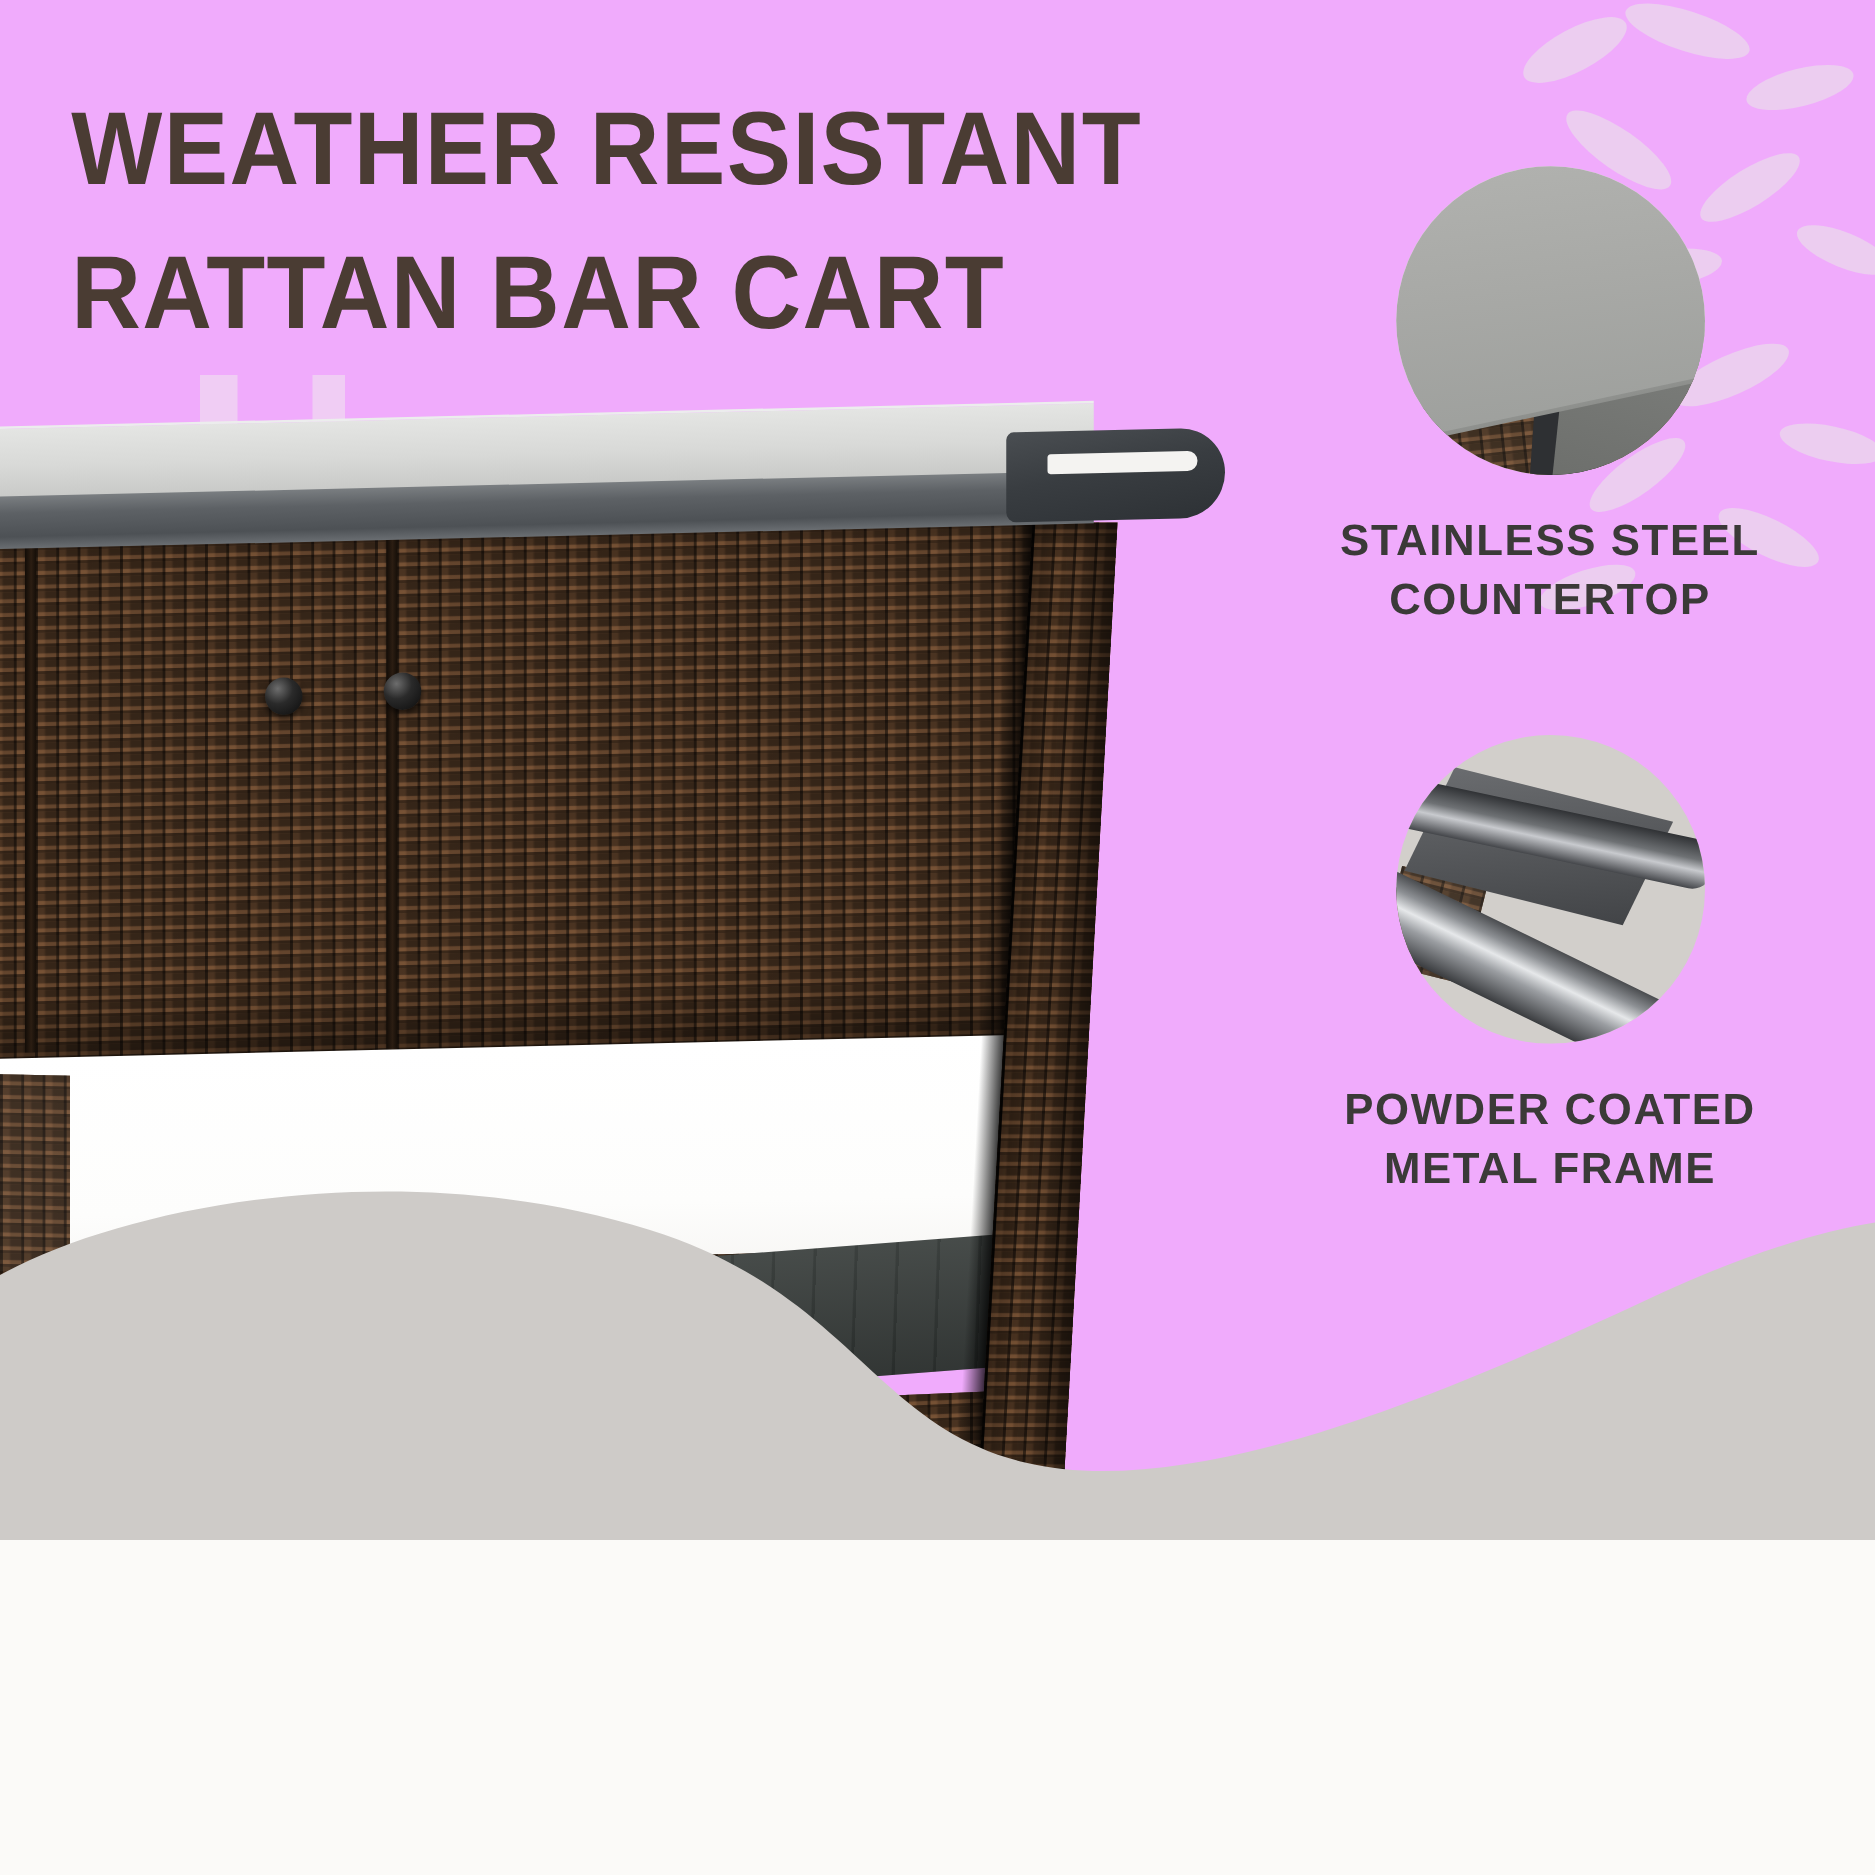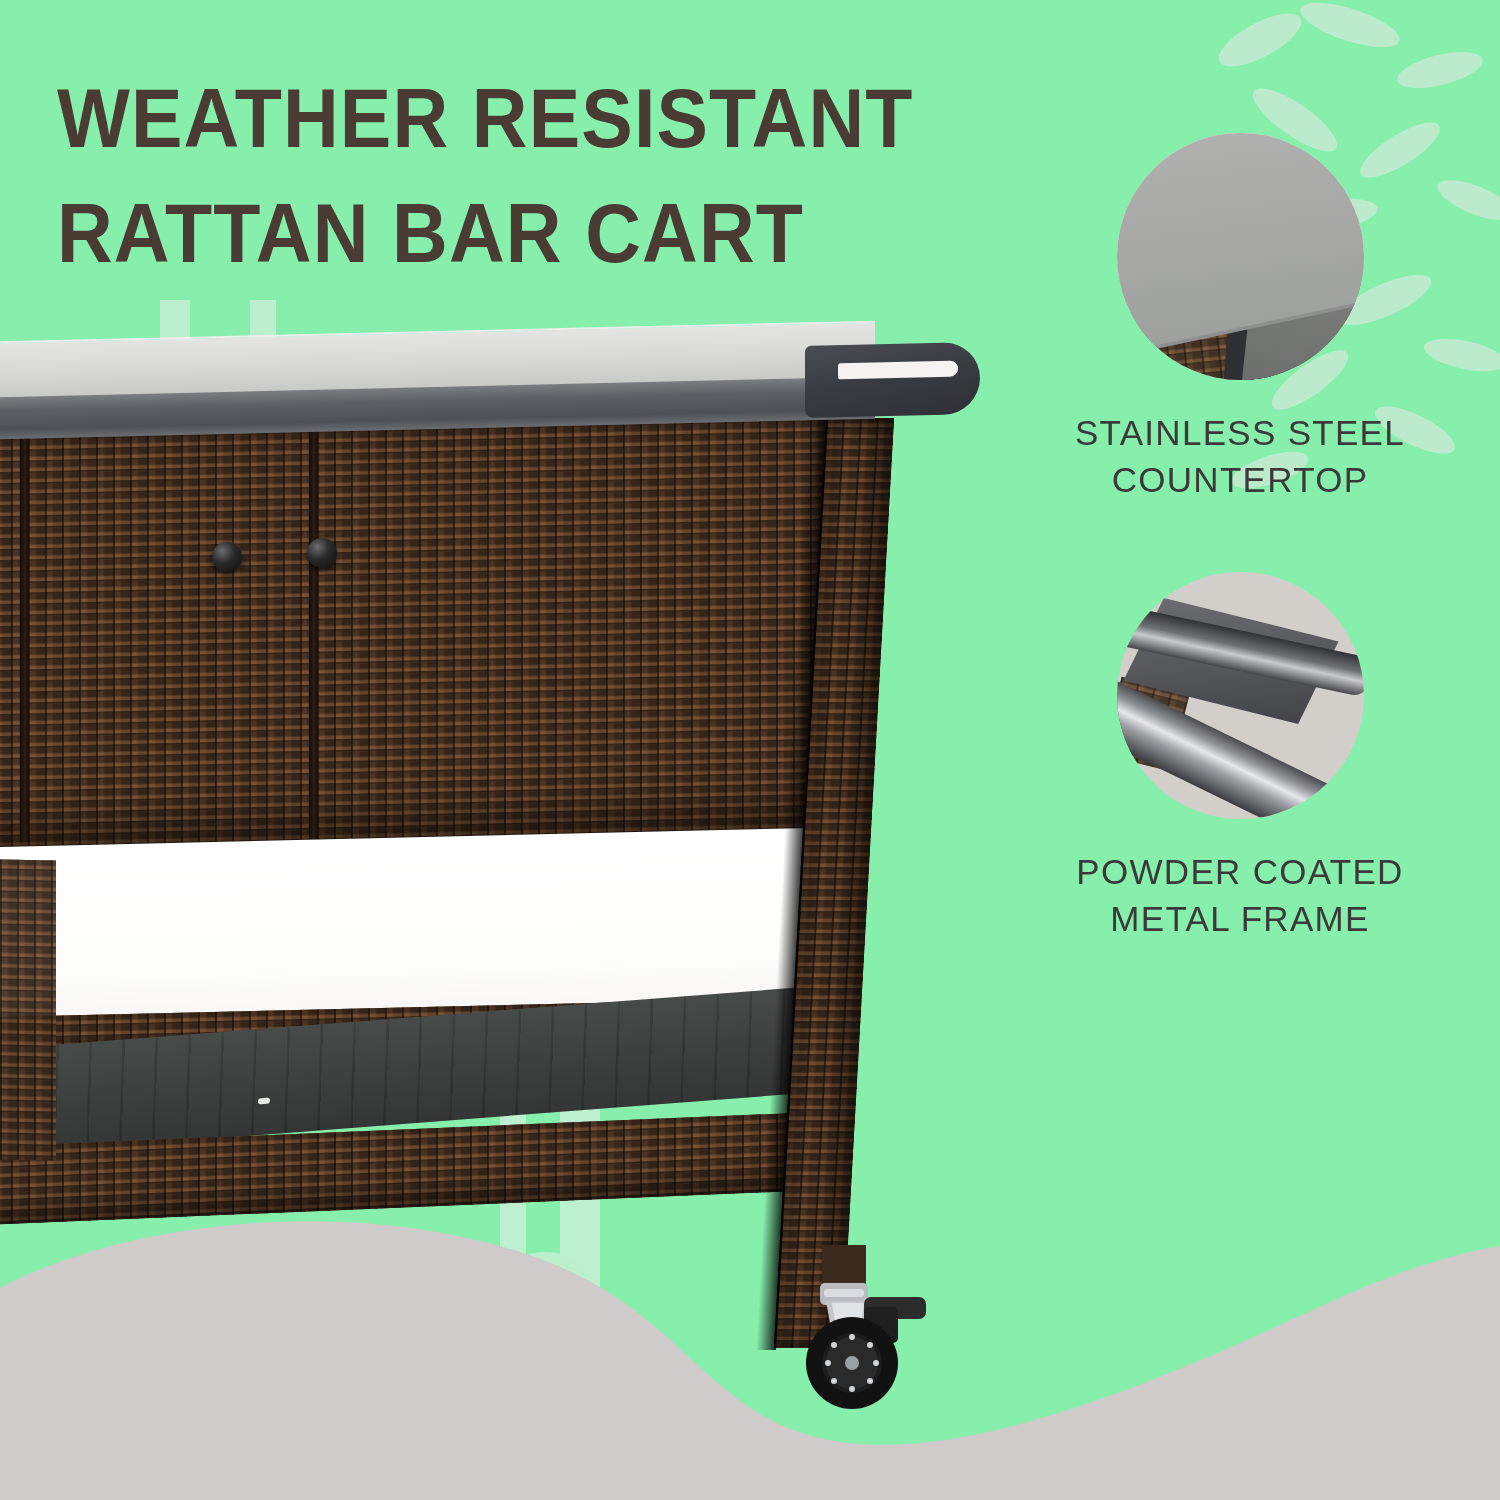--- a/index.html
+++ b/index.html
@@ -6,22 +6,22 @@
 
   html, body {
     width: 1500px; height: 1500px;
     background: #fbfaf8;
     font-family: "Liberation Sans", sans-serif;
     overflow: hidden;
   }
 
   #stage {
     position: relative;
-    width: 1500px; height: 1500px;
-    background: #86efac;
+    width: 1500px; height: 1232px;
+    background: #f0abfc;
     overflow: hidden;
   }
 
   
   .foliage {
     position: absolute;
     top: 0; right: 0;
     width: 300px; height: 520px;
     opacity: .55;
     pointer-events: none;
@@ -235,24 +235,24 @@
     overflow: hidden;
   }
   .feature .caption {
     margin-top: 30px;
     color: #3b3a38;
     font-size: 35px;
     line-height: 1.33;
     letter-spacing: 1.3px;
     text-transform: uppercase;
     white-space: pre-line;
-    font-weight: 400;
+    font-weight: 700;
   }
   #feature-0 { top: 133px; }
-  #feature-1 { top: 572px; }
+  #feature-1 { top: 588px; }
   #feature-2 { top: 1007px; }
 
   
   .c1-bg { position:absolute; inset:0; background:#efeeec; }
   .c1-top {
     position:absolute; left:-40px; top:-60px; width:340px; height:250px;
     background: linear-gradient(185deg,#b6b7b4 0%, #a8a9a6 60%, #9ea09d 100%);
     transform: rotate(-12deg);
   }
   .c1-edge {

